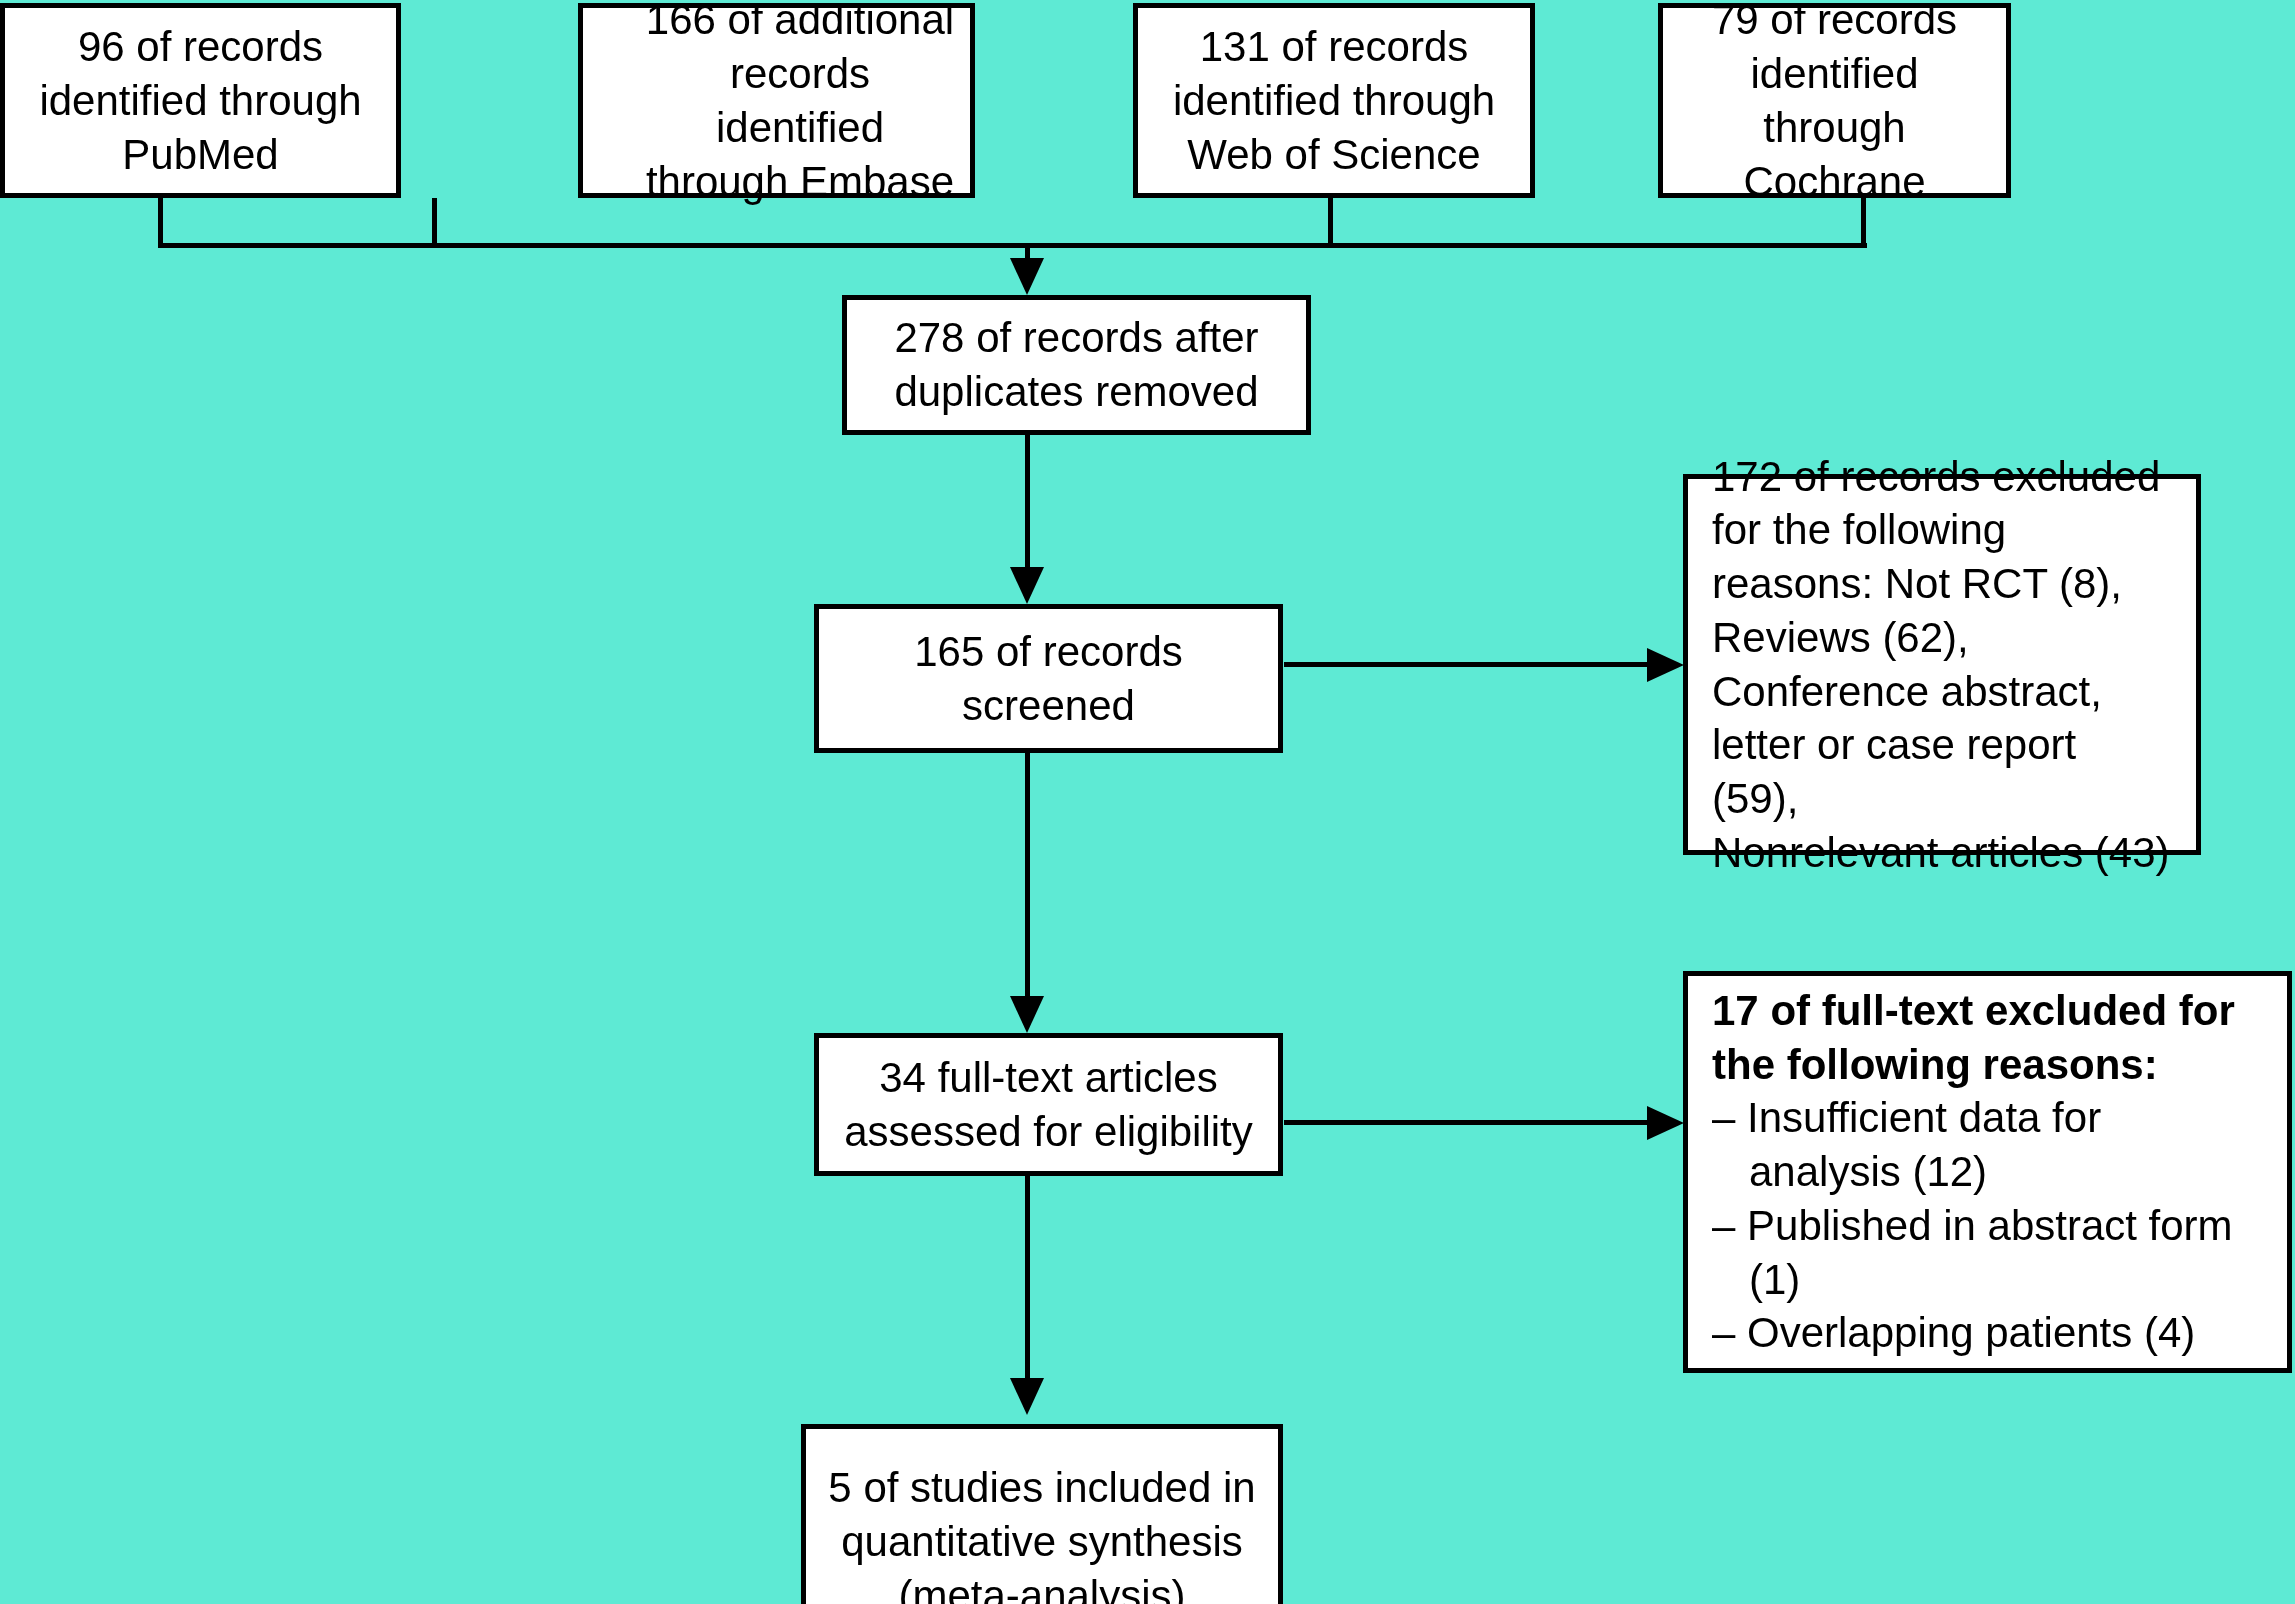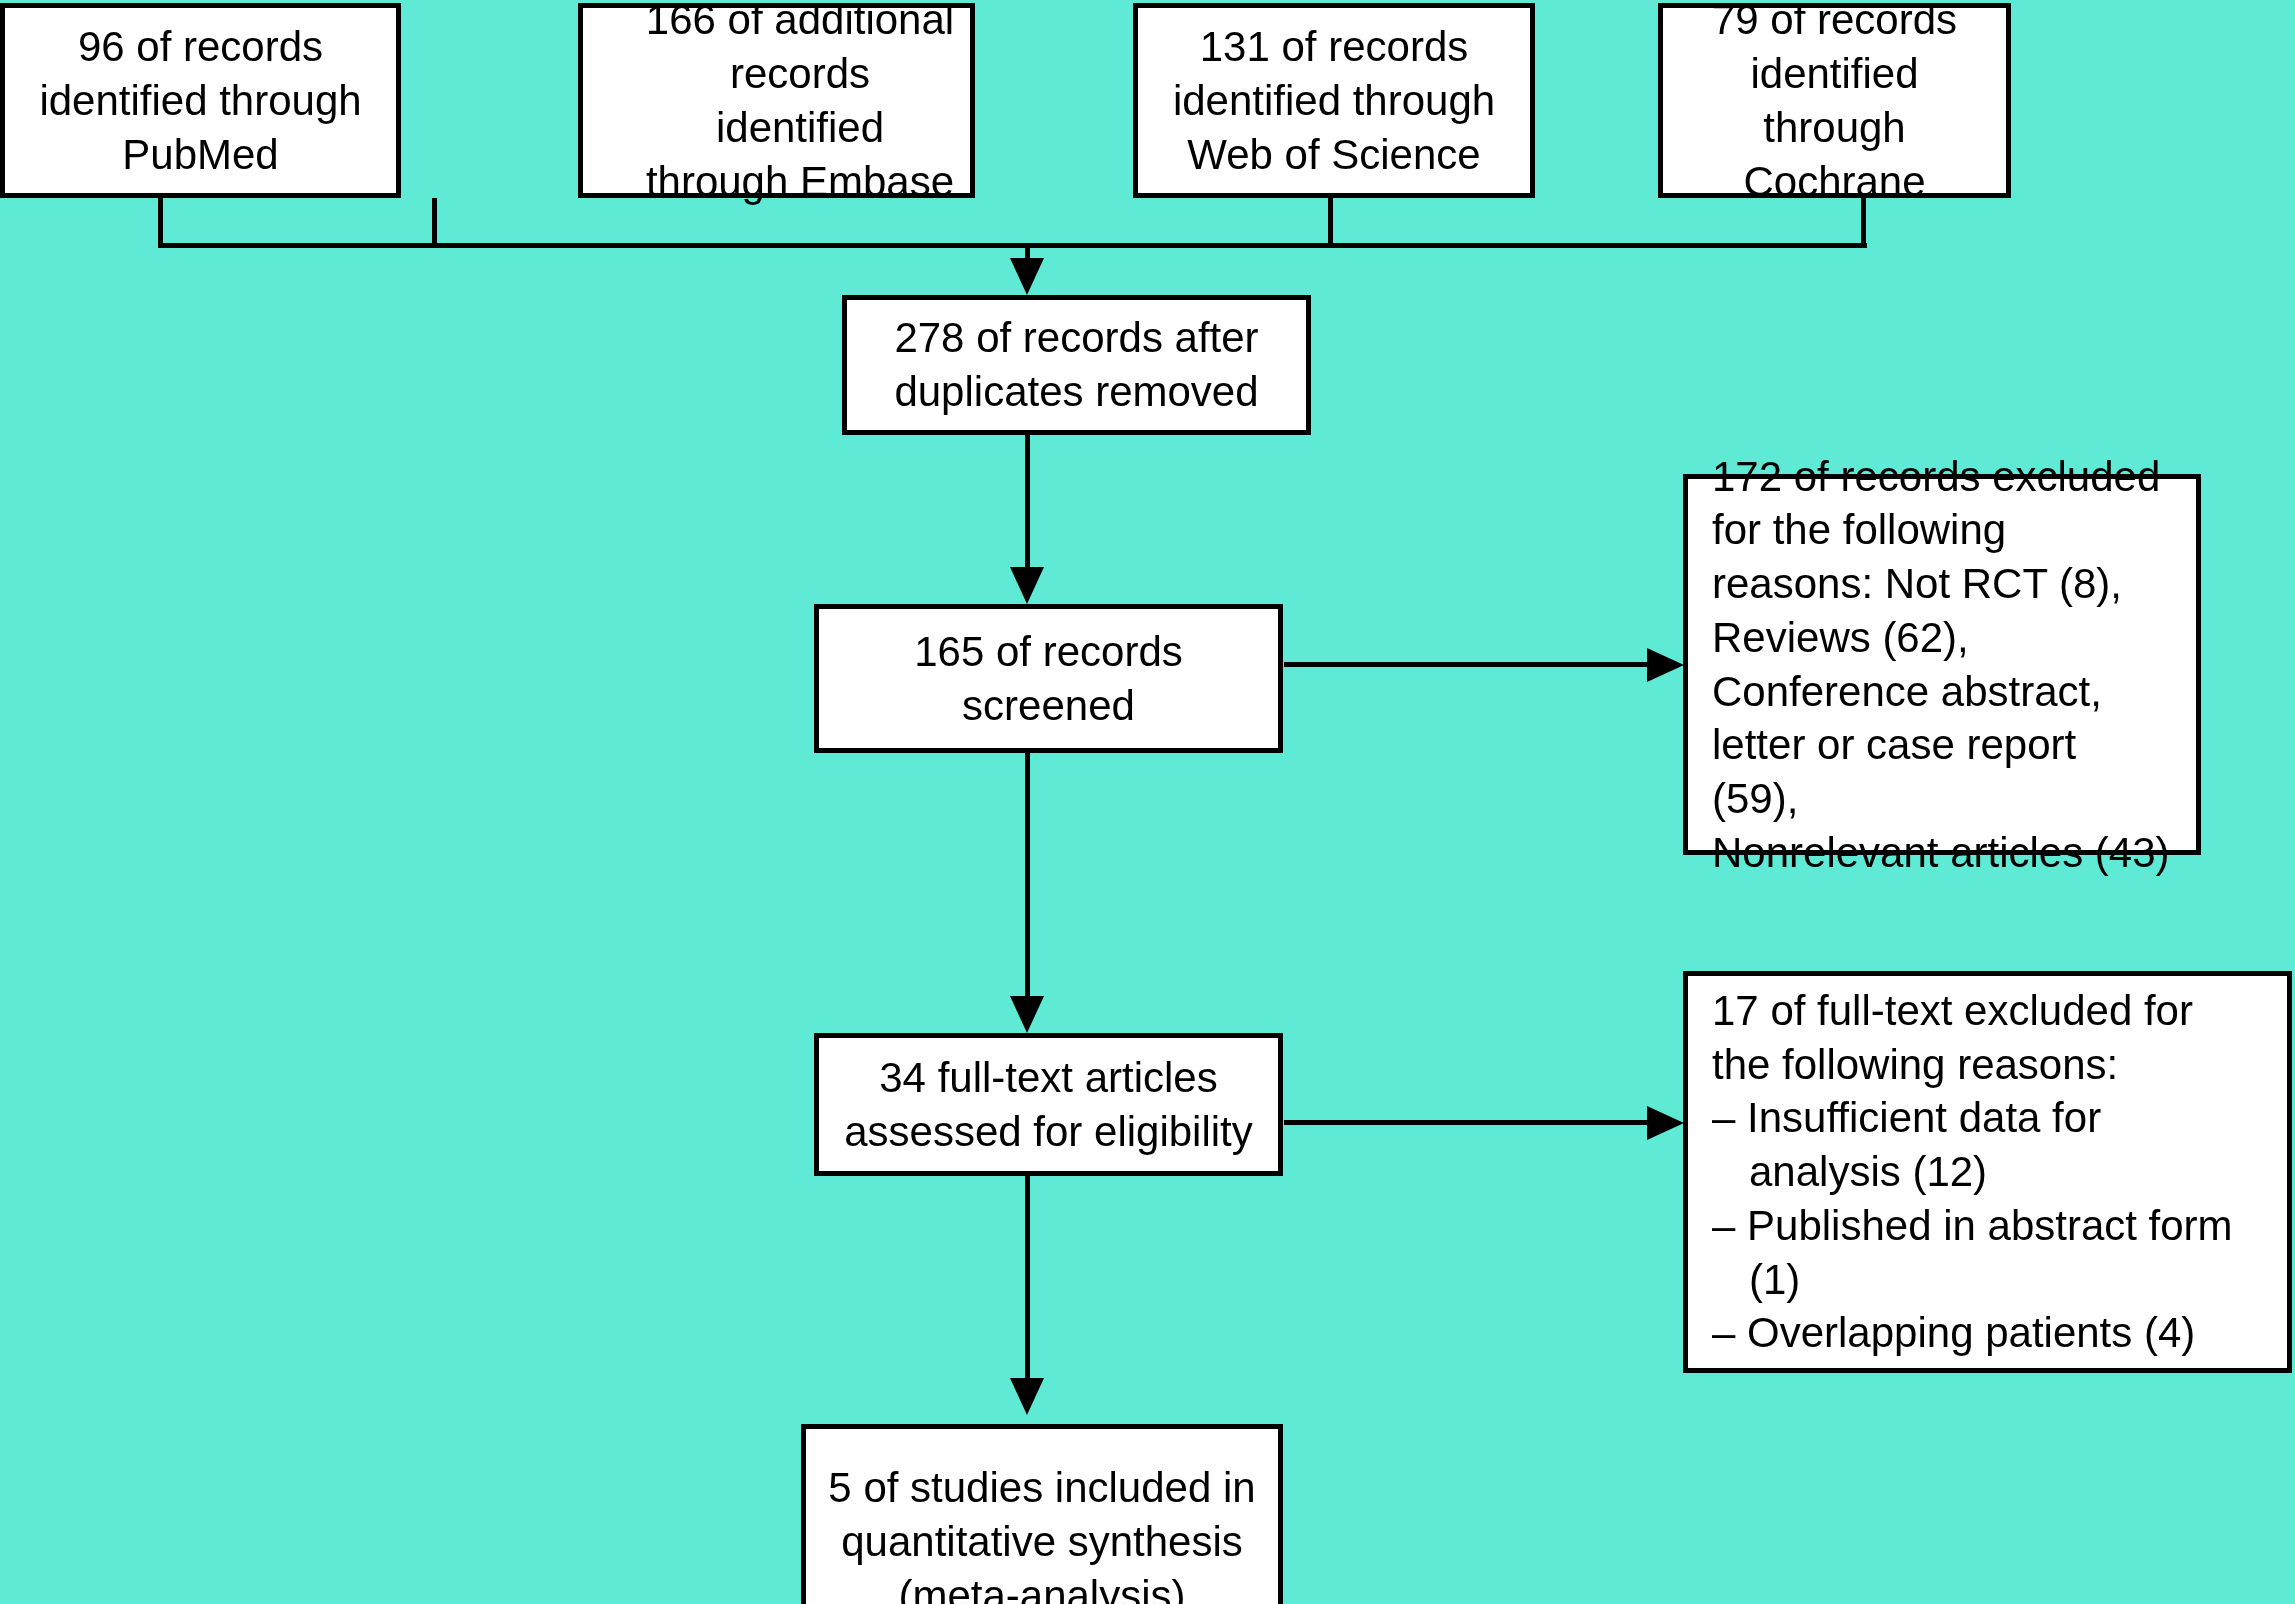--- a/index.html
+++ b/index.html
@@ -137,21 +137,21 @@
   <div class="node" style="left:814px; top:1033px; width:469px; height:143px;">
     <span class="txt">34 full-text articles
 assessed for eligibility</span>
   </div>
 
   <div class="hline" style="left:1284px; top:1120px; width:369px;"></div>
   <div class="arrow-right" style="left:1647px; top:1106px;"></div>
 
   <div class="node leftal" style="left:1683px; top:971px; width:609px; height:402px;">
     <span class="txt" style="white-space:normal;">
-      <span style="white-space:pre-line; display:block;">17 of full-text excluded for
+      <span style="white-space:pre-line; display:block;font-weight:bold;">17 of full-text excluded for
 the following reasons:</span>
       <span class="hang-item">– Insufficient data for analysis (12)</span>
       <span class="hang-item">– Published in abstract form (1)</span>
       <span class="hang-item">– Overlapping patients (4)</span>
     </span>
   </div>
 
   <div class="vline" style="left:1025px; top:1175px; height:210px;"></div>
   <div class="arrow-down" style="left:1010px; top:1378px;"></div>
 

